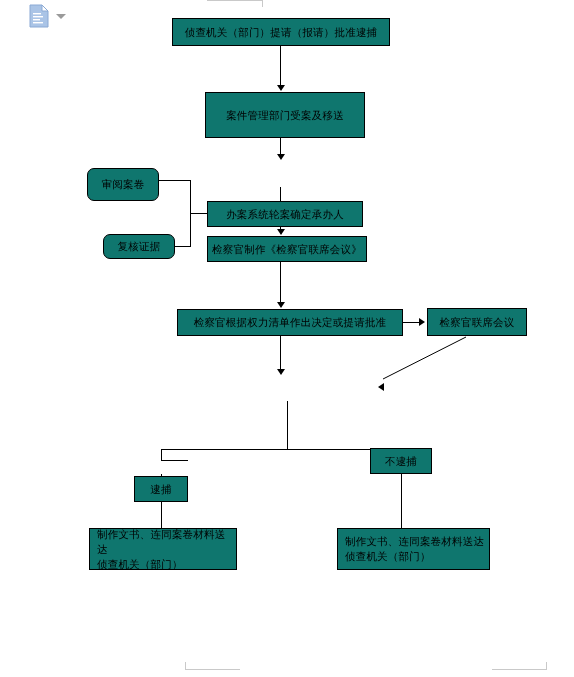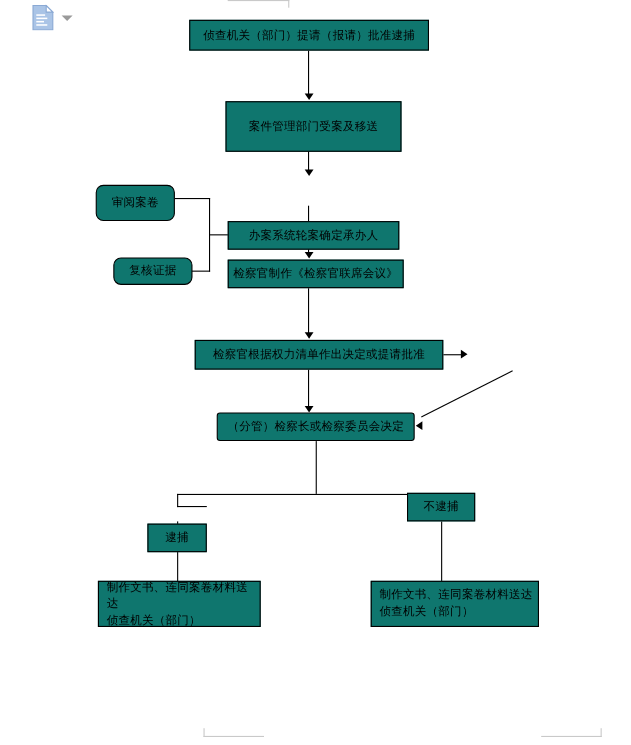--- a/index.html
+++ b/index.html
@@ -181,22 +181,22 @@
   <div class="node" style="left:207px; top:161px; width:156px; height:26px;margin-top:40px;">办案系统轮案确定承办人</div>
 
   <div class="node rounded" style="left:87px; top:168px; width:72px; height:33px;">审阅案卷</div>
 
   <div class="node rounded" style="left:87px; top:234px; width:72px; height:25px;margin-left:16px;">复核证据</div>
 
   <div class="node" style="left:207px; top:236px; width:160px; height:26px;">检察官制作《检察官联席会议》</div>
 
   <div class="node" style="left:177px; top:309px; width:226px; height:27px;">检察官根据权力清单作出决定或提请批准</div>
 
-
-  <div class="node soft" style="left:197px; top:375px; width:180px; height:26px;">（分管）检察长或检察委员会决定</div>
+  <div class="node" style="left:427px; top:308px; width:100px; height:28px;">检察官联席会议</div>
+
 
   <div class="node" style="left:134px; top:476px; width:54px; height:26px;">逮捕</div>
 
   <div class="node" style="left:370px; top:448px; width:62px; height:26px;">不逮捕</div>
 
   <div class="node left-align" style="left:89px; top:528px; width:148px; height:42px;">制作文书、连同案卷材料送达
 侦查机关（部门）</div>
 
   <div class="node left-align" style="left:337px; top:528px; width:153px; height:42px;">制作文书、连同案卷材料送达
 侦查机关（部门）</div>

